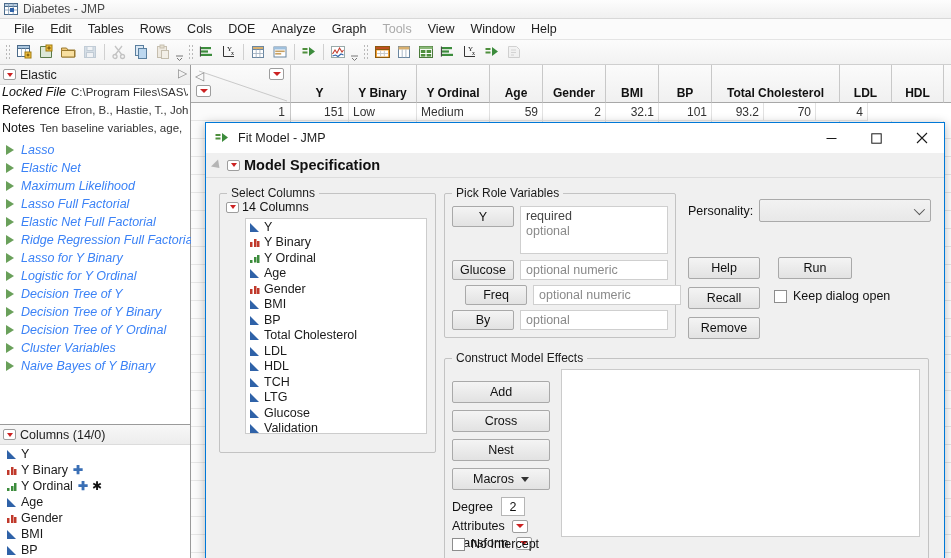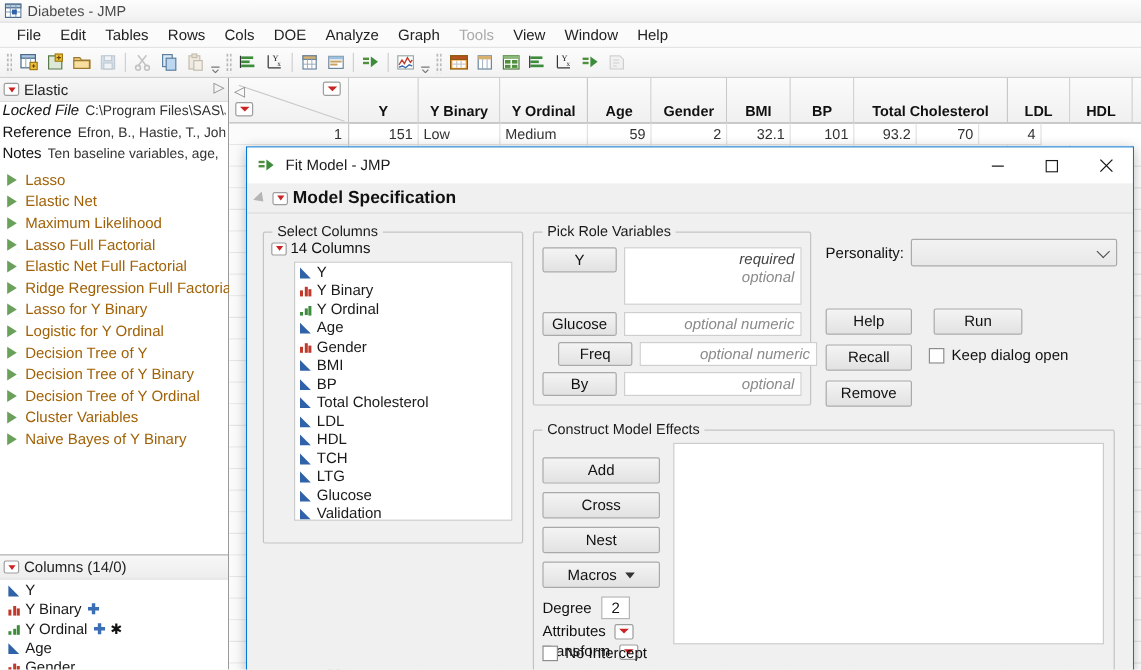--- a/index.html
+++ b/index.html
@@ -146,27 +146,27 @@
     white-space: nowrap;
   }
   .tri-green {
     width: 0; height: 0; flex: 0 0 auto;
     border-top: 5px solid transparent;
     border-bottom: 5px solid transparent;
     border-left: 8px solid #4f8f3d;
     margin-right: 7px;
     opacity: .85;
   }
-  .tree-label { font-size: 12.5px; color: #a16207; }
+  .tree-label { font-size: 12.5px; color: #3b82f6; font-style: italic; }
 
   
   #colspanel {
     position: absolute;
     left: 0; right: 0; bottom: 0;
-    height: 96px;
+    height: 134px;
     background: #ffffff;
     border-top: 1px solid #9a9a9a;
   }
   .col-list { padding-top: 1px; }
   .col-item {
     display: flex; align-items: center;
     height: 16px; padding-left: 7px;
     white-space: nowrap;
   }
   .icon-cont, .icon-nom, .icon-ord {
@@ -363,24 +363,23 @@
     background: linear-gradient(#f4f4f4,#e2e2e2);
     border: 1px solid #a9a9a9;
     border-radius: 2px;
     font-size: 12.5px; color: #111;
     display: flex; align-items: center; justify-content: center;
     cursor: default;
     flex: 0 0 auto;
   }
   .dropzone {
     background: #ffffff; border: 1px solid #cfcfcf;
-    font-size: 12.5px; font-style: italic; color: #8a8a8a;
+    font-size: 12.5px; color: #8a8a8a;
     padding: 2px 5px;
     overflow: hidden;
-    text-align: right;
   }
   .dropzone .ph-line { line-height: 15px; }
   .dropzone .ph-line.strong { color: #444; }
 
   
   #personality-wrap {
     position: absolute; left: 482px; top: 46px;
     display: flex; align-items: center;
   }
   #personality-label { font-size: 12.5px; color: #111; margin-right: 6px; }

